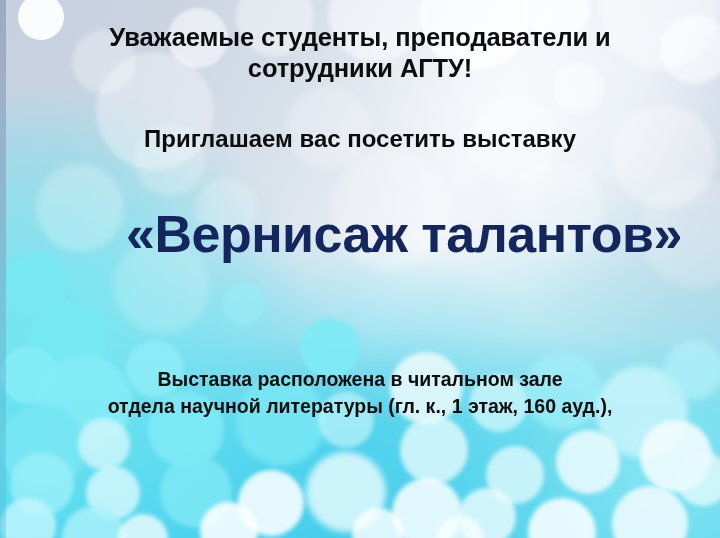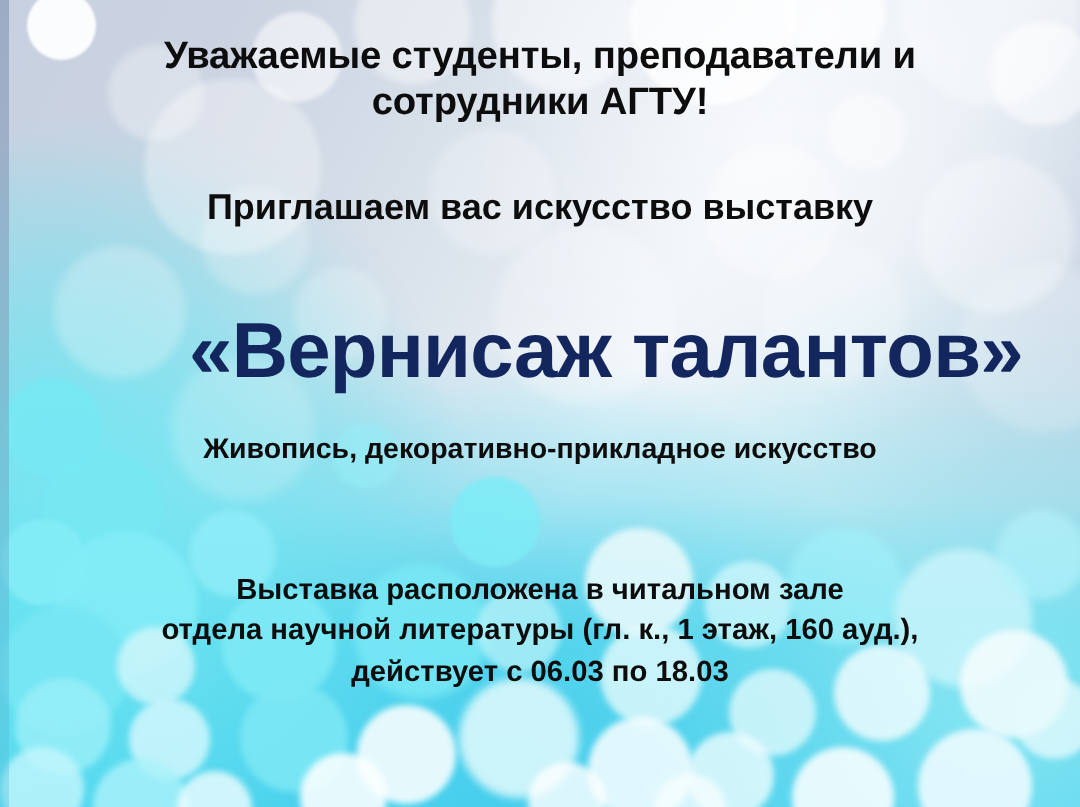--- a/index.html
+++ b/index.html
@@ -101,21 +101,21 @@
     letter-spacing: -0.5px;
     padding-left: 44px;
   }
   .subtitle {
     top: 288px;
     font-size: 19px;
     font-weight: bold;
     color: #0d0d0d;
   }
   .details {
-    top: 380px;
+    top: 366px;
     font-size: 19.5px;
     font-weight: bold;
     color: #0d0d0d;
     line-height: 1.40;
   }
   .details .line { display: block; }
 </style>
 </head>
 <body>
 
@@ -182,26 +182,24 @@
       <div class="bokeh" style="left: 352px; top: 508px; width: 52px; height: 52px; background: rgba(252, 255, 255, 0.82); filter: blur(2px);"></div>
       <div class="bokeh" style="left: 436px; top: 516px; width: 48px; height: 48px; background: rgba(246, 254, 255, 0.8); filter: blur(2px);"></div>
       <div class="bokeh" style="left: 118px; top: 514px; width: 50px; height: 50px; background: rgba(240, 253, 255, 0.8); filter: blur(2px);"></div>
     </div>
   <div class="bg-layer bg-edge-strip"></div>
 
   <div class="content">
 
     <div class="tblock greeting">Уважаемые студенты, преподаватели и сотрудники АГТУ!</div>
 
-    <div class="tblock invite">Приглашаем вас искусство выставку</div>
+    <div class="tblock invite">Приглашаем вас посетить выставку</div>
 
     <div class="tblock title">«Вернисаж талантов»</div>
 
-    <div class="tblock subtitle">Живопись, декоративно-прикладное искусство</div>
 
     <div class="tblock details">
       <span class="line">Выставка расположена в читальном зале</span>
       <span class="line">отдела научной литературы (гл. к., 1 этаж, 160 ауд.),</span>
-      <span class="line">действует с 06.03 по 18.03</span>
     </div>
 
   </div>
 </div>
 
 </body></html>

